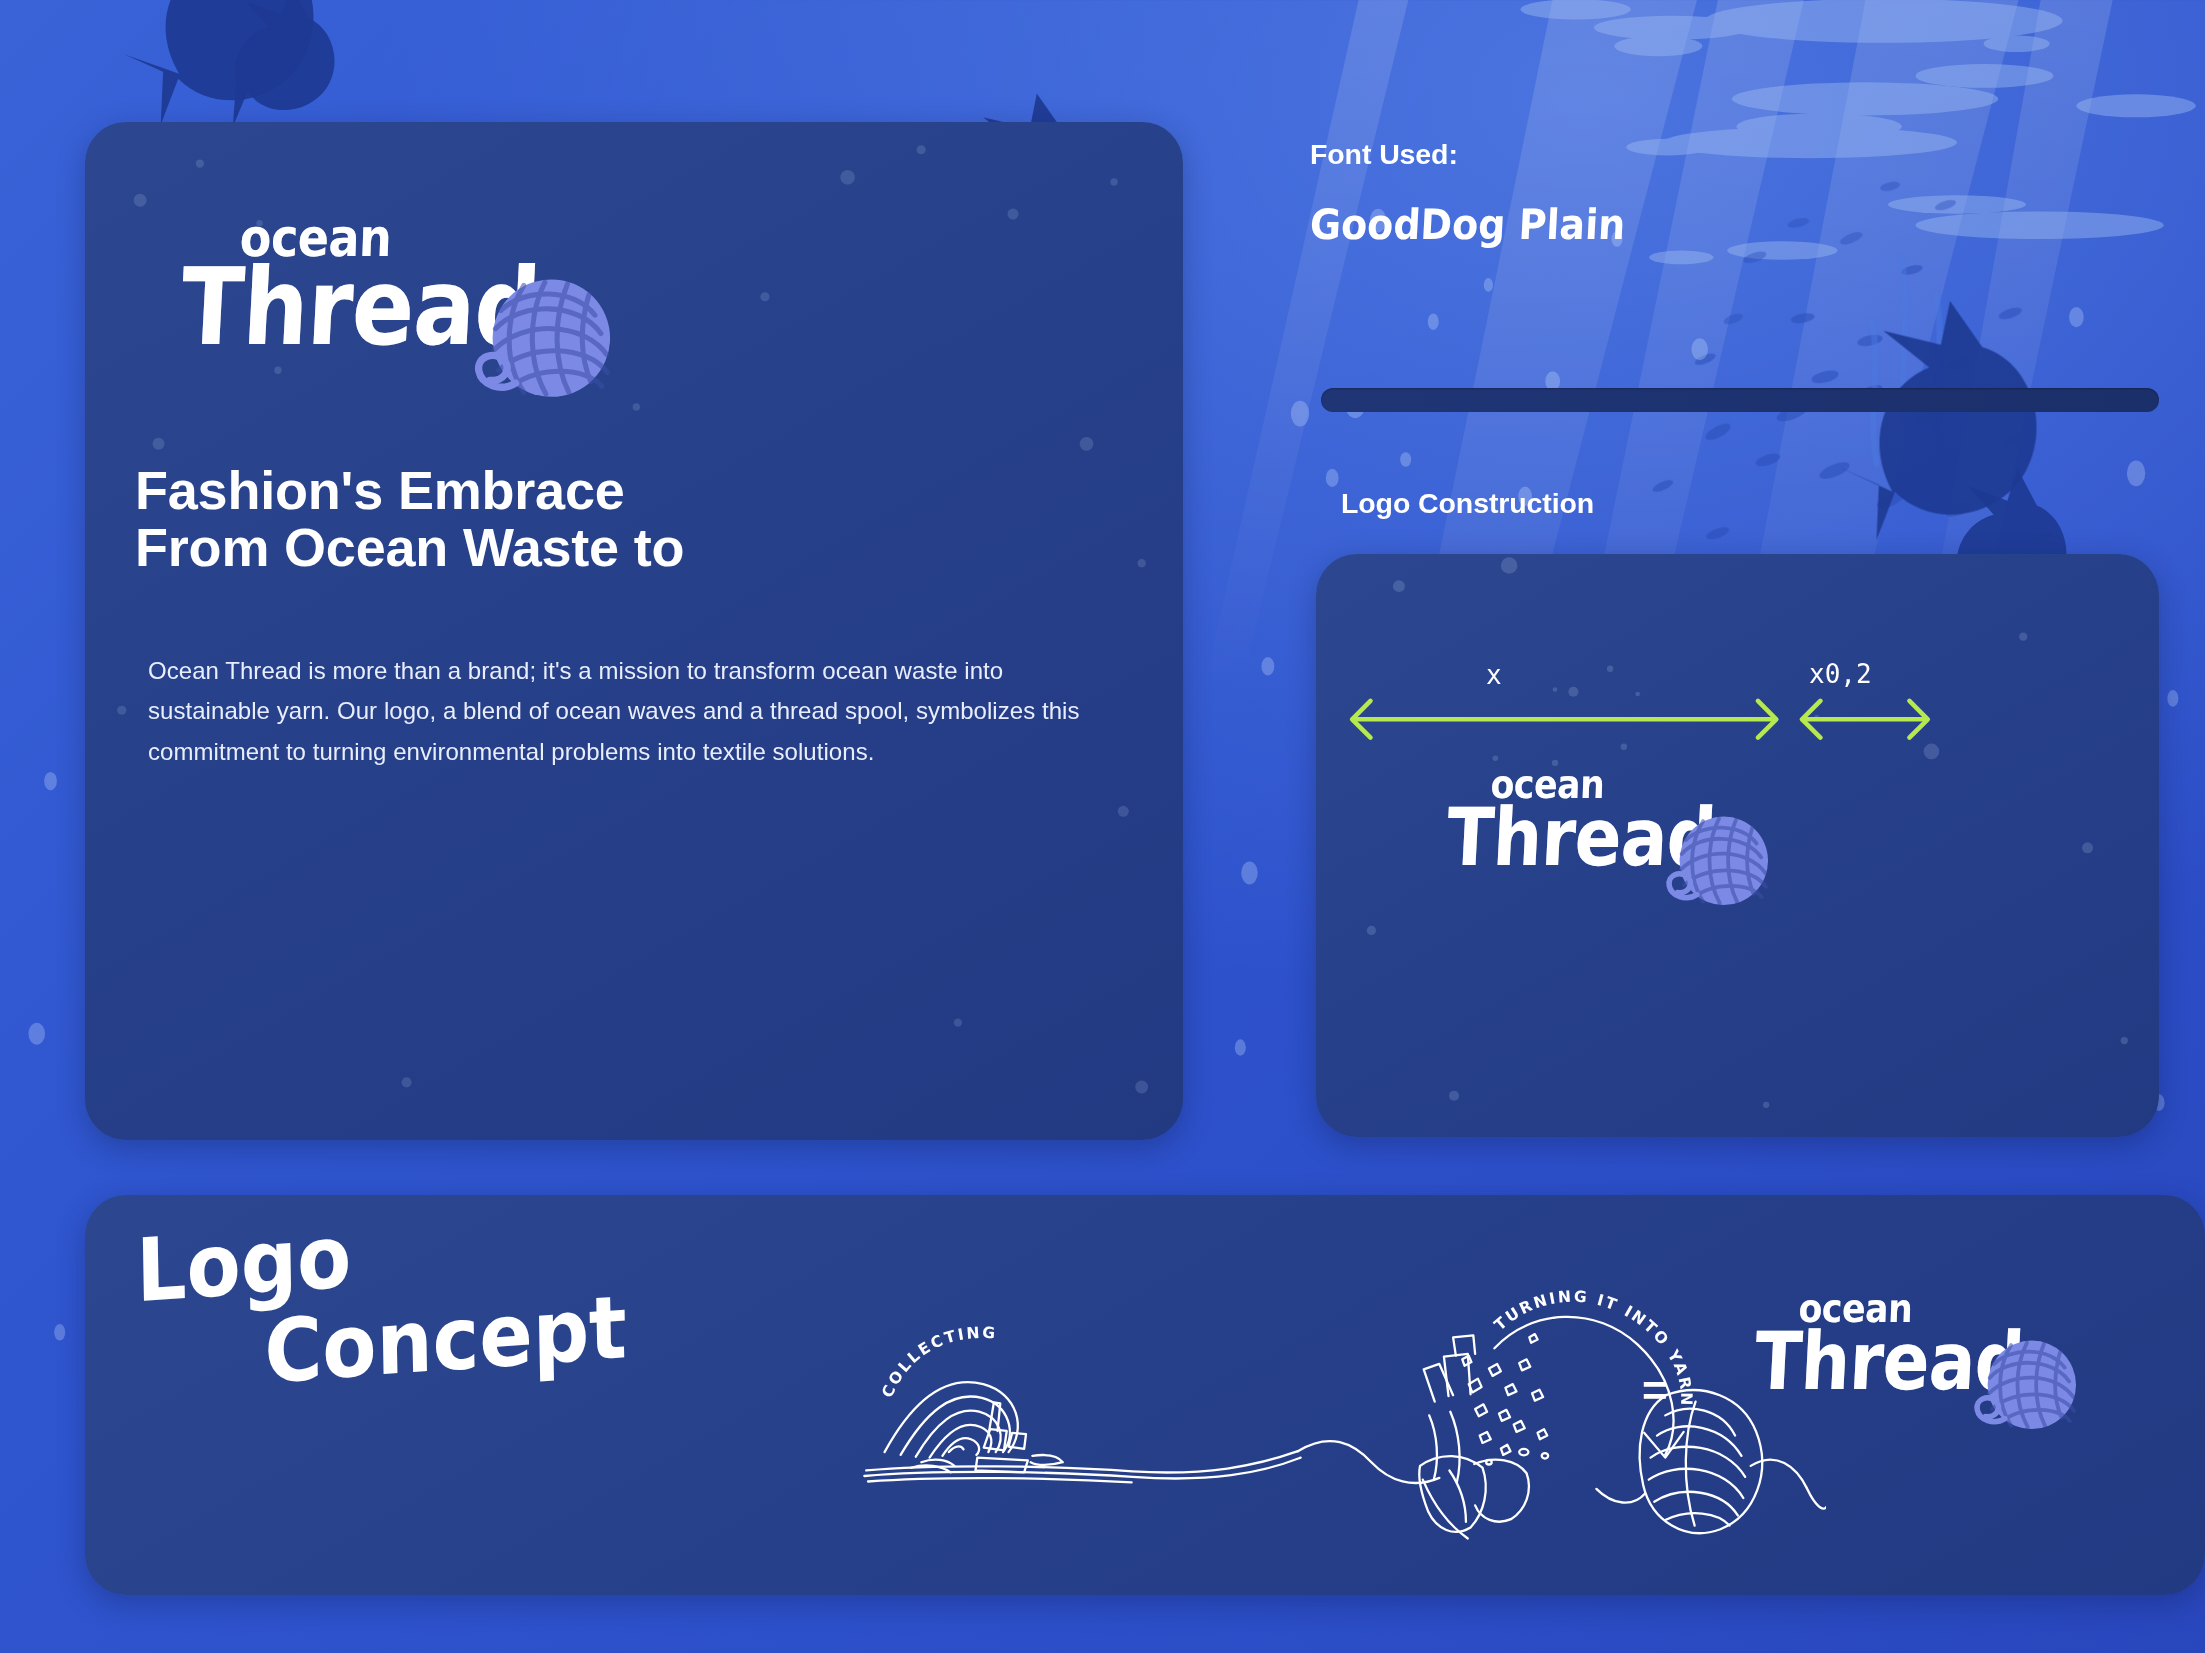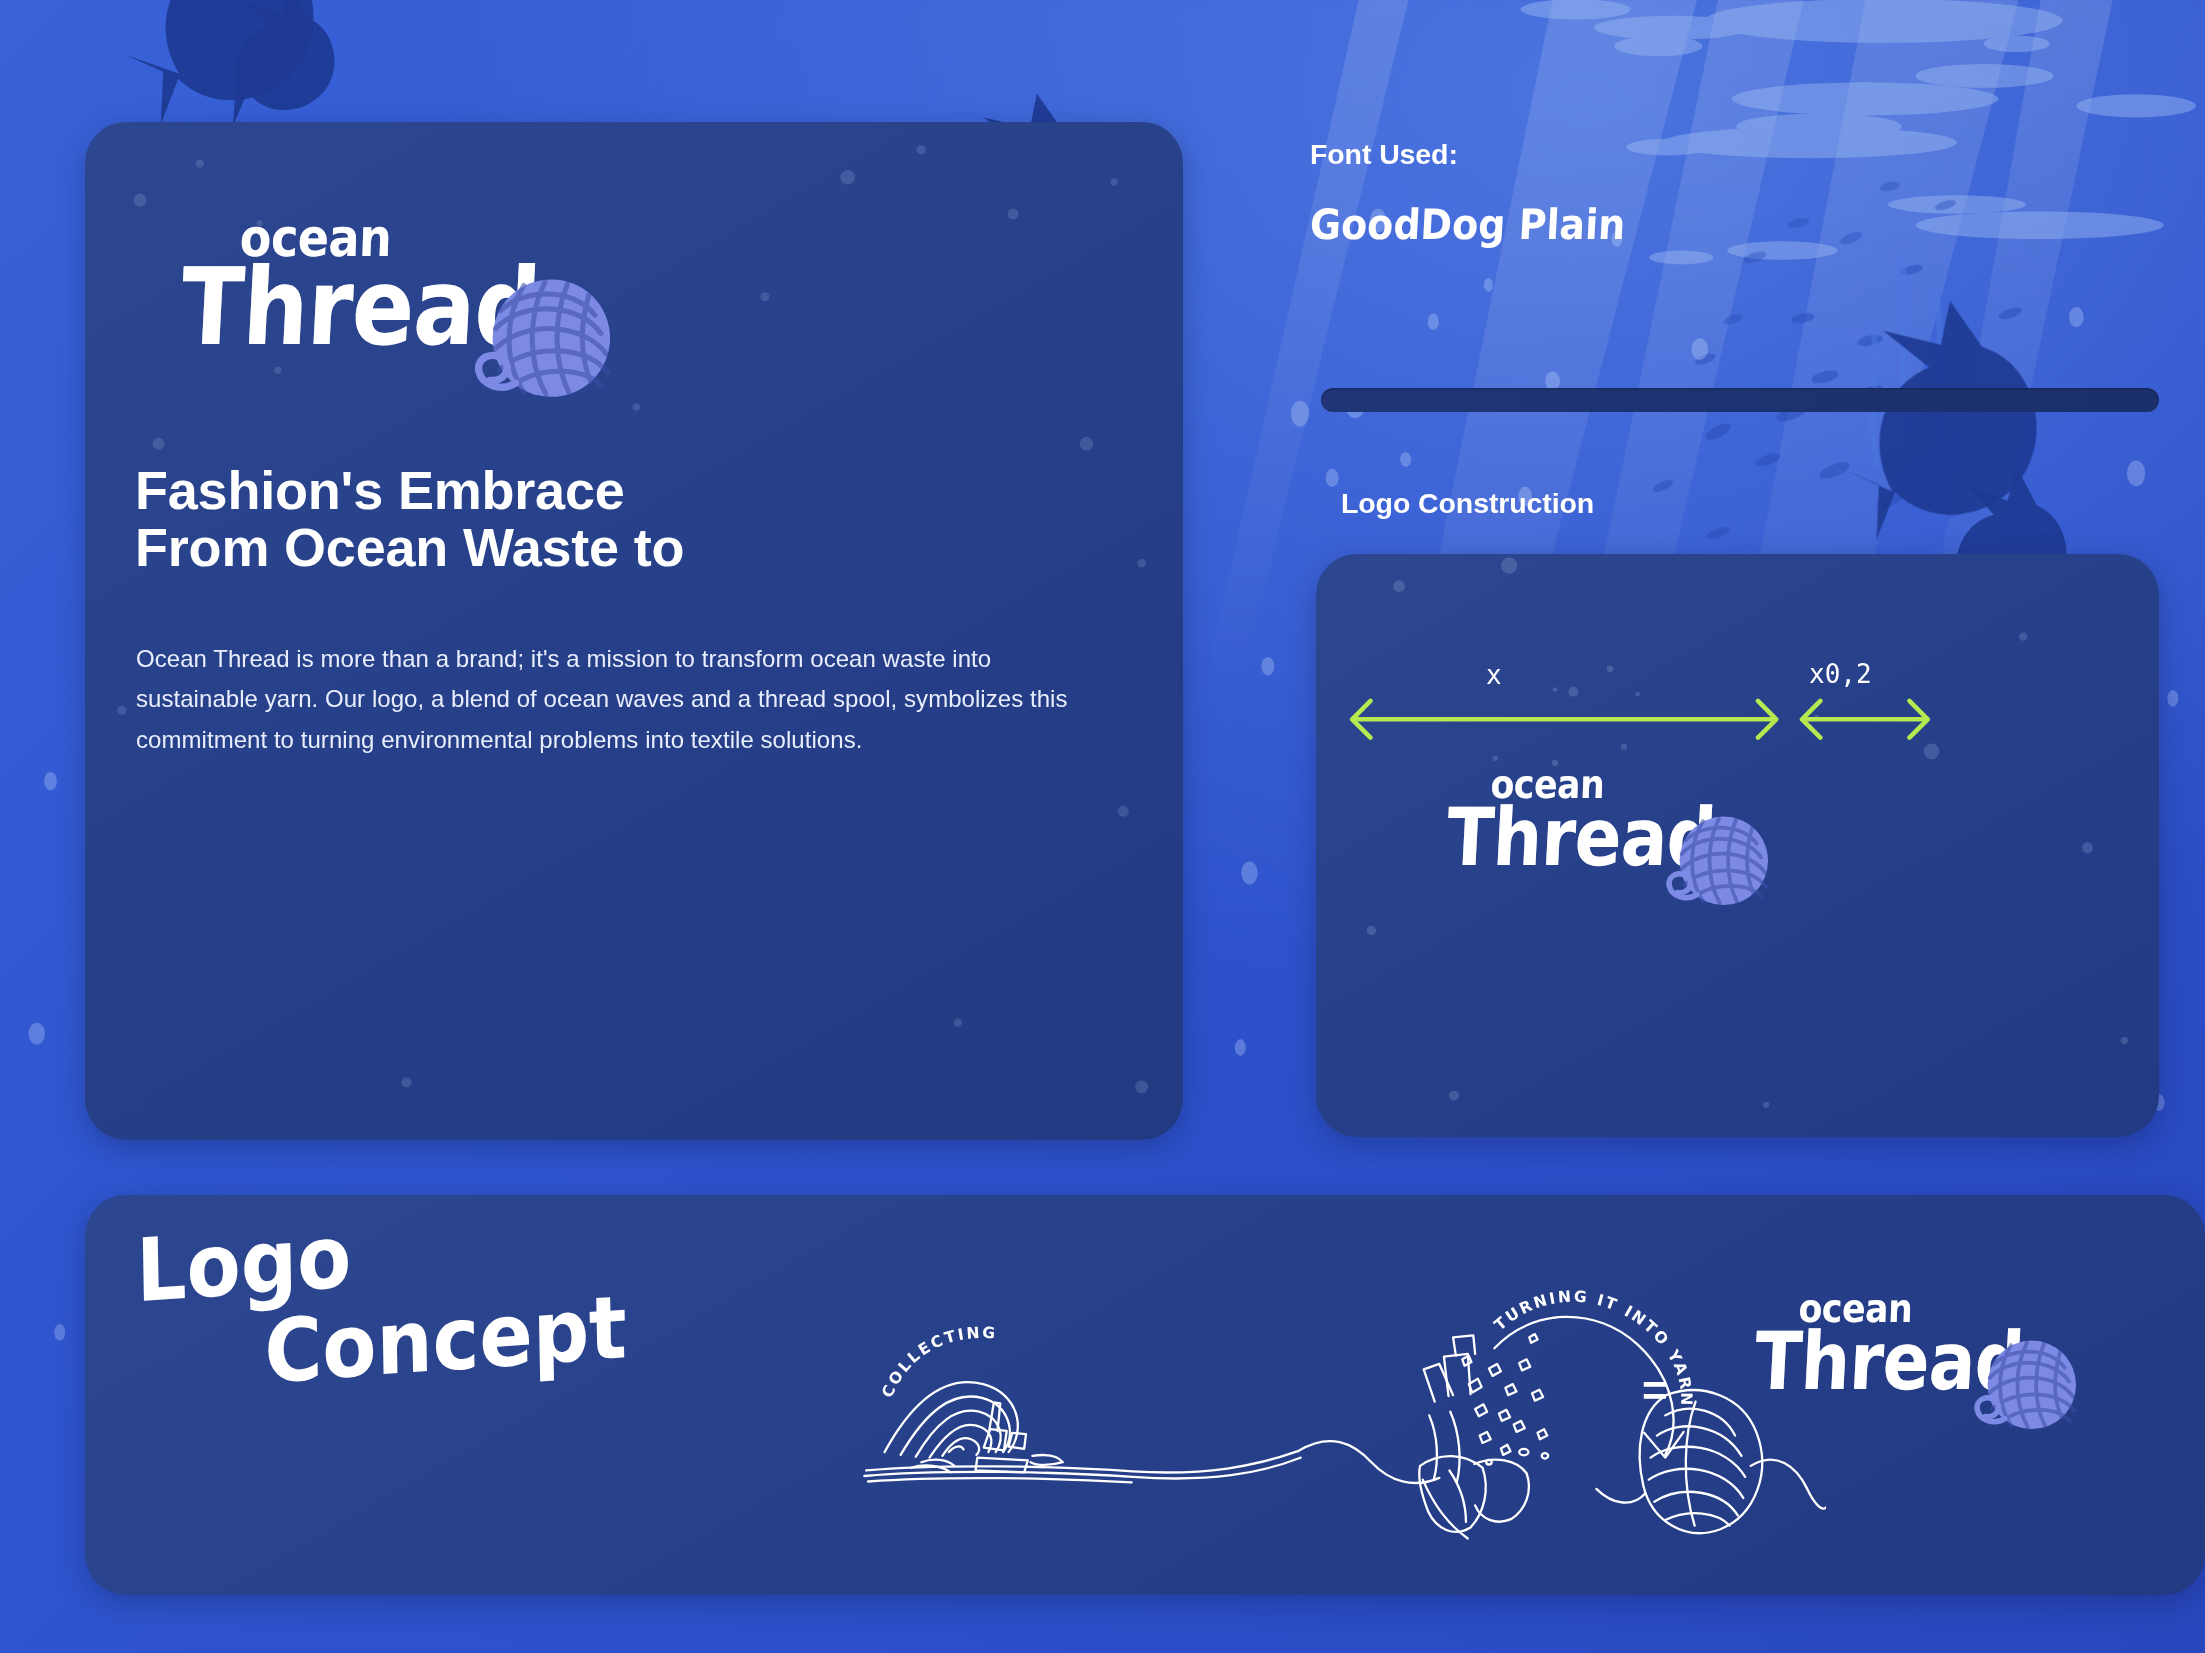--- a/index.html
+++ b/index.html
@@ -282,21 +282,21 @@
           <path d="M132 248 C100 268 58 252 52 222 C46 192 84 176 106 198 C126 218 104 246 76 242" stroke="#7c8ae5" stroke-width="16" fill="none" stroke-linecap="round"></path>
         </g>
       </svg>
     </div>
 
     <div style="position:absolute;left:50px;top:340px;width:942px;">
       <div class="hl" style="font-size:54px;">Fashion's Embrace</div>
       <div class="hl" style="font-size:54px;">From Ocean Waste to</div>
     </div>
 
-    <p class="body-copy" style="position:absolute;left:51px;top:517px;width:960px;margin:0;">Ocean Thread is more than a brand; it's a mission to transform ocean waste into sustainable yarn. Our logo, a blend of ocean waves and a thread spool, symbolizes this commitment to turning environmental problems into textile solutions.</p>
+    <p class="body-copy" style="position:absolute;left:51px;top:517px;width:960px;margin:12px;">Ocean Thread is more than a brand; it's a mission to transform ocean waste into sustainable yarn. Our logo, a blend of ocean waves and a thread spool, symbolizes this commitment to turning environmental problems into textile solutions.</p>
   </div>
 
   <div style="position:absolute;left:1310px;top:138px;width:850px;">
     <div class="section-label">Font Used:</div>
     <div style="margin-top:32px;">
       <span class="fontname">GoodDog Plain</span>
     </div>
   </div>
   <div class="rule" style="left:1321px;top:388px;width:838px;height:24px;"></div>
 

